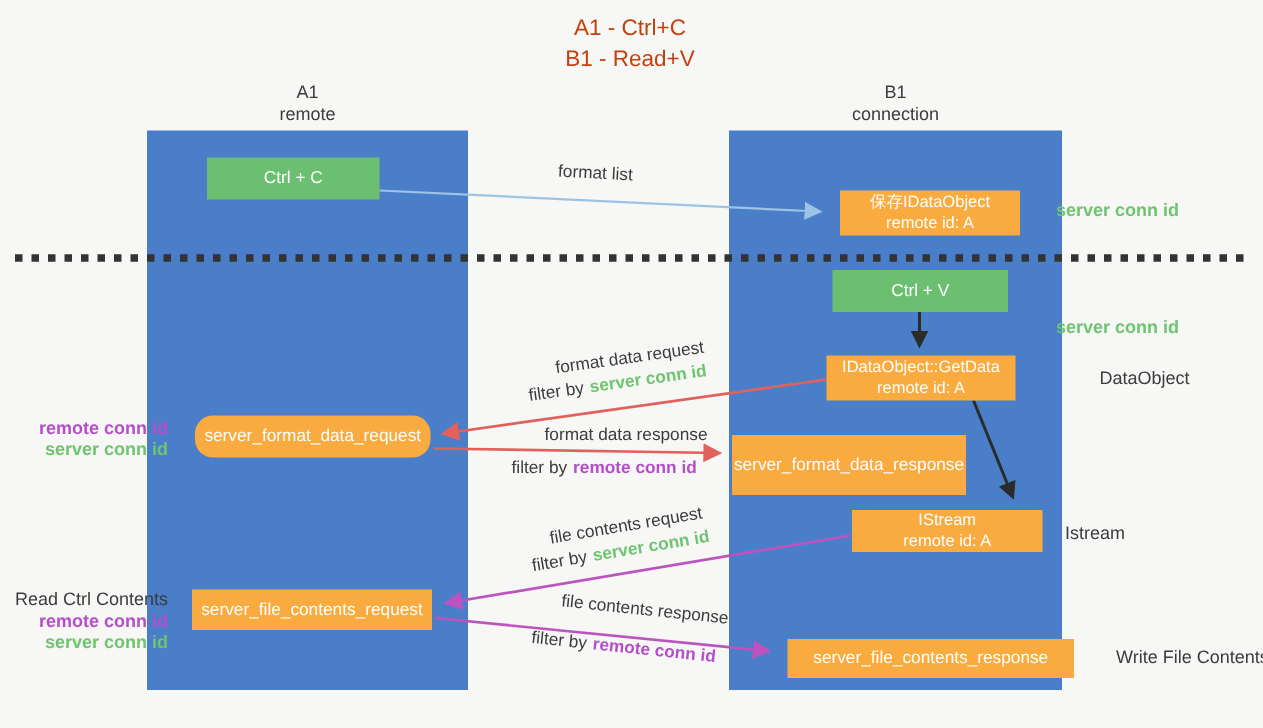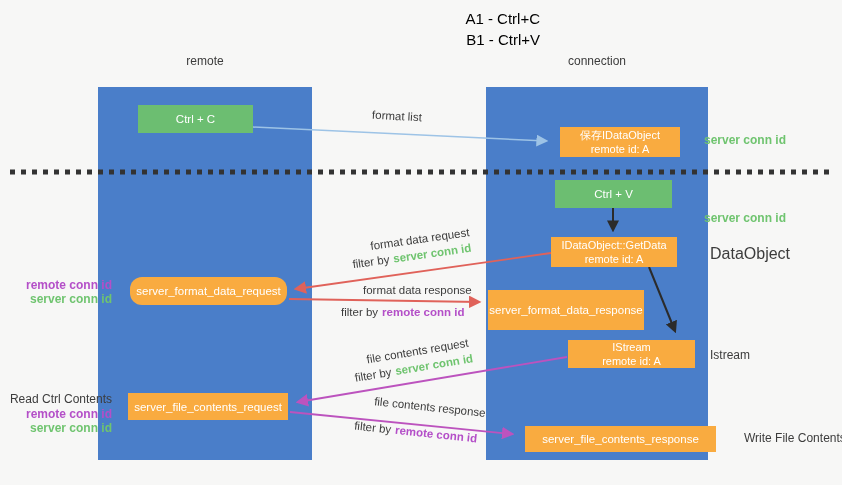--- a/index.html
+++ b/index.html
@@ -20,44 +20,46 @@
     position:absolute; z-index:3;
     display:flex; flex-direction:column;
     align-items:center; justify-content:center;
     color:#ffffff; text-align:center;
     font-size:11.5px; line-height:14px;
     white-space:nowrap;
   }
   .green-box  { background:#6cbe71; }
   .orange-box { background:#f9ab40; }
   .hdr { position:absolute; z-index:3; text-align:center; font-size:12px; line-height:15px; color:#3c3c3c; }
-  .title { position:absolute; left:300px; top:8px; width:240px; text-align:right;
-           font-size:15px; line-height:21px; color:#000000; z-index:3; }
+  .title { position:absolute; left:300px; top:8px; width:240px; text-align:center;
+           font-size:15px; line-height:21px; color:#c2410c; z-index:3; }
   .lbl { position:absolute; z-index:4; font-size:11.5px; color:#3c3c3c; white-space:nowrap; }
   .green-t { color:#6fc46f; font-weight:bold; }
   .mag-t   { color:#b44fc8; font-weight:bold; }
   .right   { text-align:right; }
   .gap { margin-left:4px; }
   .rot-n8  { transform:rotate(-8deg); }
   .rot-n9  { transform:rotate(-9.5deg); }
   .rot-p3  { transform:rotate(3deg); }
   .rot-p6  { transform:rotate(6deg); }
 </style>
 </head>
 <body>
 
 <div class="title">
   <div>A1 - Ctrl+C</div>
-  <div>B1 - Ctrl+V</div>
+  <div>B1 - Read+V</div>
 </div>
 
 <div class="hdr" style="left:98px; top:54px; width:214px;">
+  <div>A1</div>
   <div>remote</div>
 </div>
 <div class="hdr" style="left:486px; top:54px; width:222px;">
+  <div>B1</div>
   <div>connection</div>
 </div>
 
 <div id="lifeline-a" class="lifeline"></div>
 <div id="lifeline-b" class="lifeline"></div>
 
 <svg id="arrows">
   <defs>
     <marker id="m-blue" viewBox="0 0 10 10" refX="8" refY="5" markerWidth="8" markerHeight="8" orient="auto">
       <path d="M0,0 L10,5 L0,10 z" fill="#9dc3e6"></path>
@@ -139,21 +141,21 @@
   <span>filter by</span><span class="green-t gap">server conn id</span>
 </div>
 
 <div class="lbl rot-p6" style="left:374px; top:401px;">file contents response</div>
 <div class="lbl rot-p6" style="left:354px; top:426px;">
   <span>filter by</span><span class="mag-t gap">remote conn id</span>
 </div>
 
 <div class="lbl green-t" style="left:704px; top:133px; font-size:12px;">server conn id</div>
 <div class="lbl green-t" style="left:704px; top:211px; font-size:12px;">server conn id</div>
-<div class="lbl" style="left:710px; top:245px; font-size:16px;">DataObject</div>
+<div class="lbl" style="left:733px; top:245px; font-size:12px;">DataObject</div>
 <div class="lbl" style="left:710px; top:348px; font-size:12px;">Istream</div>
 <div class="lbl" style="left:744px; top:431px; font-size:12px;">Write File Contents</div>
 
 <div class="lbl right" style="left:0px; top:278px; width:112px; line-height:14px; font-size:12px;">
   <div class="mag-t">remote conn id</div>
   <div class="green-t">server conn id</div>
 </div>
 
 <div class="lbl right" style="left:0px; top:392px; width:112px; line-height:14.5px; font-size:12px;">
   <div>Read Ctrl Contents</div>

